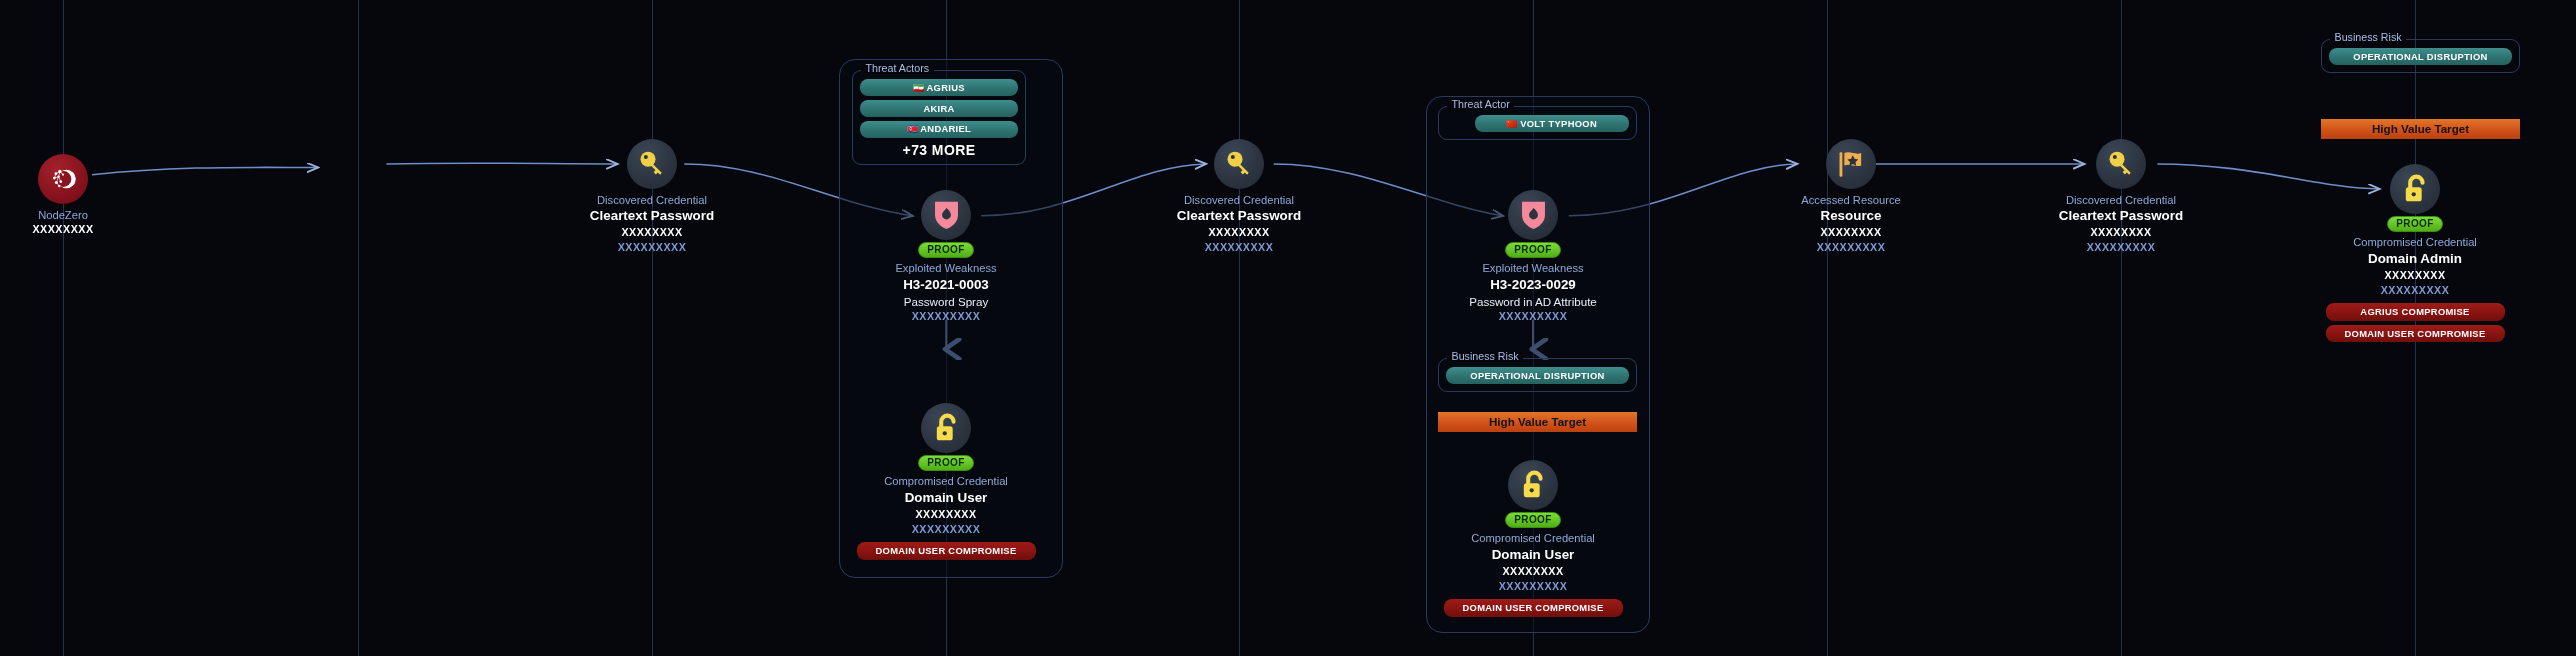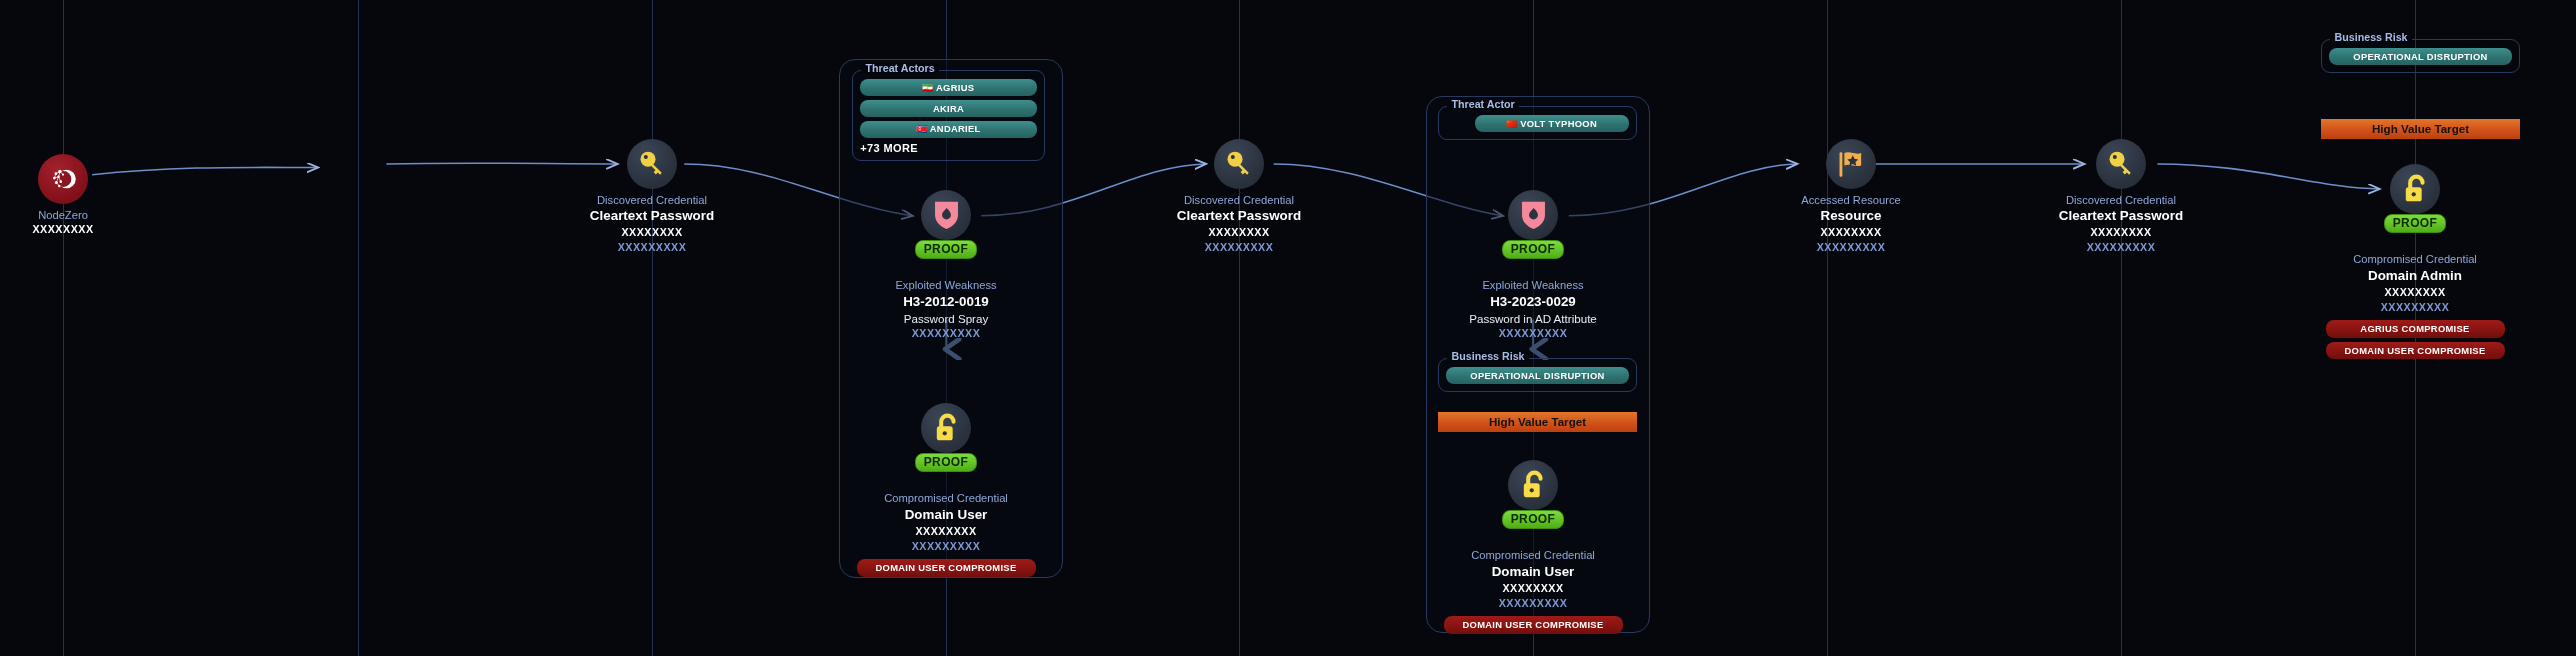--- a/index.html
+++ b/index.html
@@ -55,27 +55,27 @@
     display: flex; align-items: center; justify-content: center;
     position: relative;
   }
   .node-circle.nodezero {
     background: radial-gradient(circle at 38% 30%, #a3212c 0%, #86121d 60%, #6e0c16 100%);
   }
   .node-circle svg { display:block; }
 
   .proof-badge {
     display: inline-block;
-    margin: -7.2px auto 16px;
+    margin: -7.2px auto 0;
     position: relative;
     padding: 0.9px 8px 1.8px;
     border-radius: 8px;
     background: linear-gradient(180deg,#7ddc3a 0%,#4fae16 100%);
     color: #0d2b04;
-    font-size: 12px;
+    font-size: 10px;
     font-weight: bold;
     letter-spacing: 0.4px;
     border: 0.9px solid #3d8d10;
   }
 
   .node-kind {
     color: #8fa8d8;
     font-size: 11.2px;
     margin-top: 3.6px;
     line-height: 1.25;
@@ -115,40 +115,40 @@
     padding: 8px 7.2px 6.3px;
   }
   .panel-legend {
     position: absolute;
     top: -8px; left: 8px;
     padding: 0 4.5px;
     background: #05070d;
     color: #a9bde6;
     font-size: 10.7px;
     line-height: 1;
-    font-weight: bold;
   }
   .chip {
     display: block;
     margin: 0 auto 3.6px;
     border-radius: 8px;
     background: linear-gradient(180deg,#3e8f8d 0%,#2e7371 55%,#256260 100%);
     color: #ffffff;
     font-size: 9.4px;
     font-weight: bold;
     letter-spacing: 0.3px;
     padding: 2.7px 5.4px 3.6px;
     text-align: center;
     white-space: nowrap;
   }
   .chip:last-child { margin-bottom: 0; }
   .chip .flag { margin-right: 1.8px; font-size: 9px; }
   .more {
+    text-align: center;
     color: #ffffff;
-    font-size: 11px;
+    font-size: 14px;
     font-weight: bold;
     letter-spacing: 0.4px;
     margin-top: 2.7px;
   }
 
   
   .pill {
     position: absolute;
     border-radius: 0;
     text-align: center;
@@ -226,21 +226,21 @@
     </g>
 
     <g stroke="#7ea2e0" stroke-width="2.4" fill="none" stroke-linecap="round">
       <path d="M1058,358 L1058,390" marker-end="url(#arrowbig)"></path>
       <path d="M1714,358 L1714,390" marker-end="url(#arrowbig)"></path>
     </g>
   </svg>
 
   <div class="group-box" style="left:839px; top:59px; width:224px; height:519px;"></div>
 
-  <div class="panel" style="left:852px; top:70px; width:193px;">
+  <div class="panel" style="left:852px; top:70px; width:174px;">
     <div class="panel-legend">Threat Actors</div>
     <div class="chip">
       <span class="flag">🇮🇷</span><span>AGRIUS</span>
     </div>
     <div class="chip">
       <span>AKIRA</span>
     </div>
     <div class="chip">
       <span class="flag">🇰🇵</span><span>ANDARIEL</span>
     </div>
@@ -318,21 +318,21 @@
 
   <div class="node" style="left:946px; top:190px;">
     <div class="node-circle">
       <svg width="29" height="30" viewBox="0 0 32 34" aria-hidden="true">
         <path d="M3 2 h26 v15 c0 9 -8 14 -13 16 c-5 -2 -13 -7 -13 -16 z" fill="#f3899b"></path>
         <path d="M16 9 c3 3 5 5 5 8 a5 5 0 0 1 -10 0 c0 -3 2 -4 5 -8 z" fill="#2b333f"></path>
       </svg>
     </div>
     <div class="proof-badge">PROOF</div>
     <div class="node-kind">Exploited Weakness</div>
-    <div class="node-title">H3-2012-0019</div>
+    <div class="node-title">H3-2021-0003</div>
     <div class="node-sub">Password Spray</div>
     <div class="node-detail2">XXXXXXXXX</div>
   </div>
 
   <div class="node" style="left:946px; top:403px;">
     <div class="node-circle">
       <svg width="29" height="30" viewBox="0 0 32 34" aria-hidden="true">
         <path d="M10 15 v-5 a7 7 0 0 1 14 0" fill="none" stroke="#f7dc4a" stroke-width="4.6" stroke-linecap="round"></path>
         <rect x="5" y="15" width="18" height="16" rx="3" fill="#f7dc4a"></rect>
         <circle cx="14" cy="23" r="2.4" fill="#2b333f"></circle>

